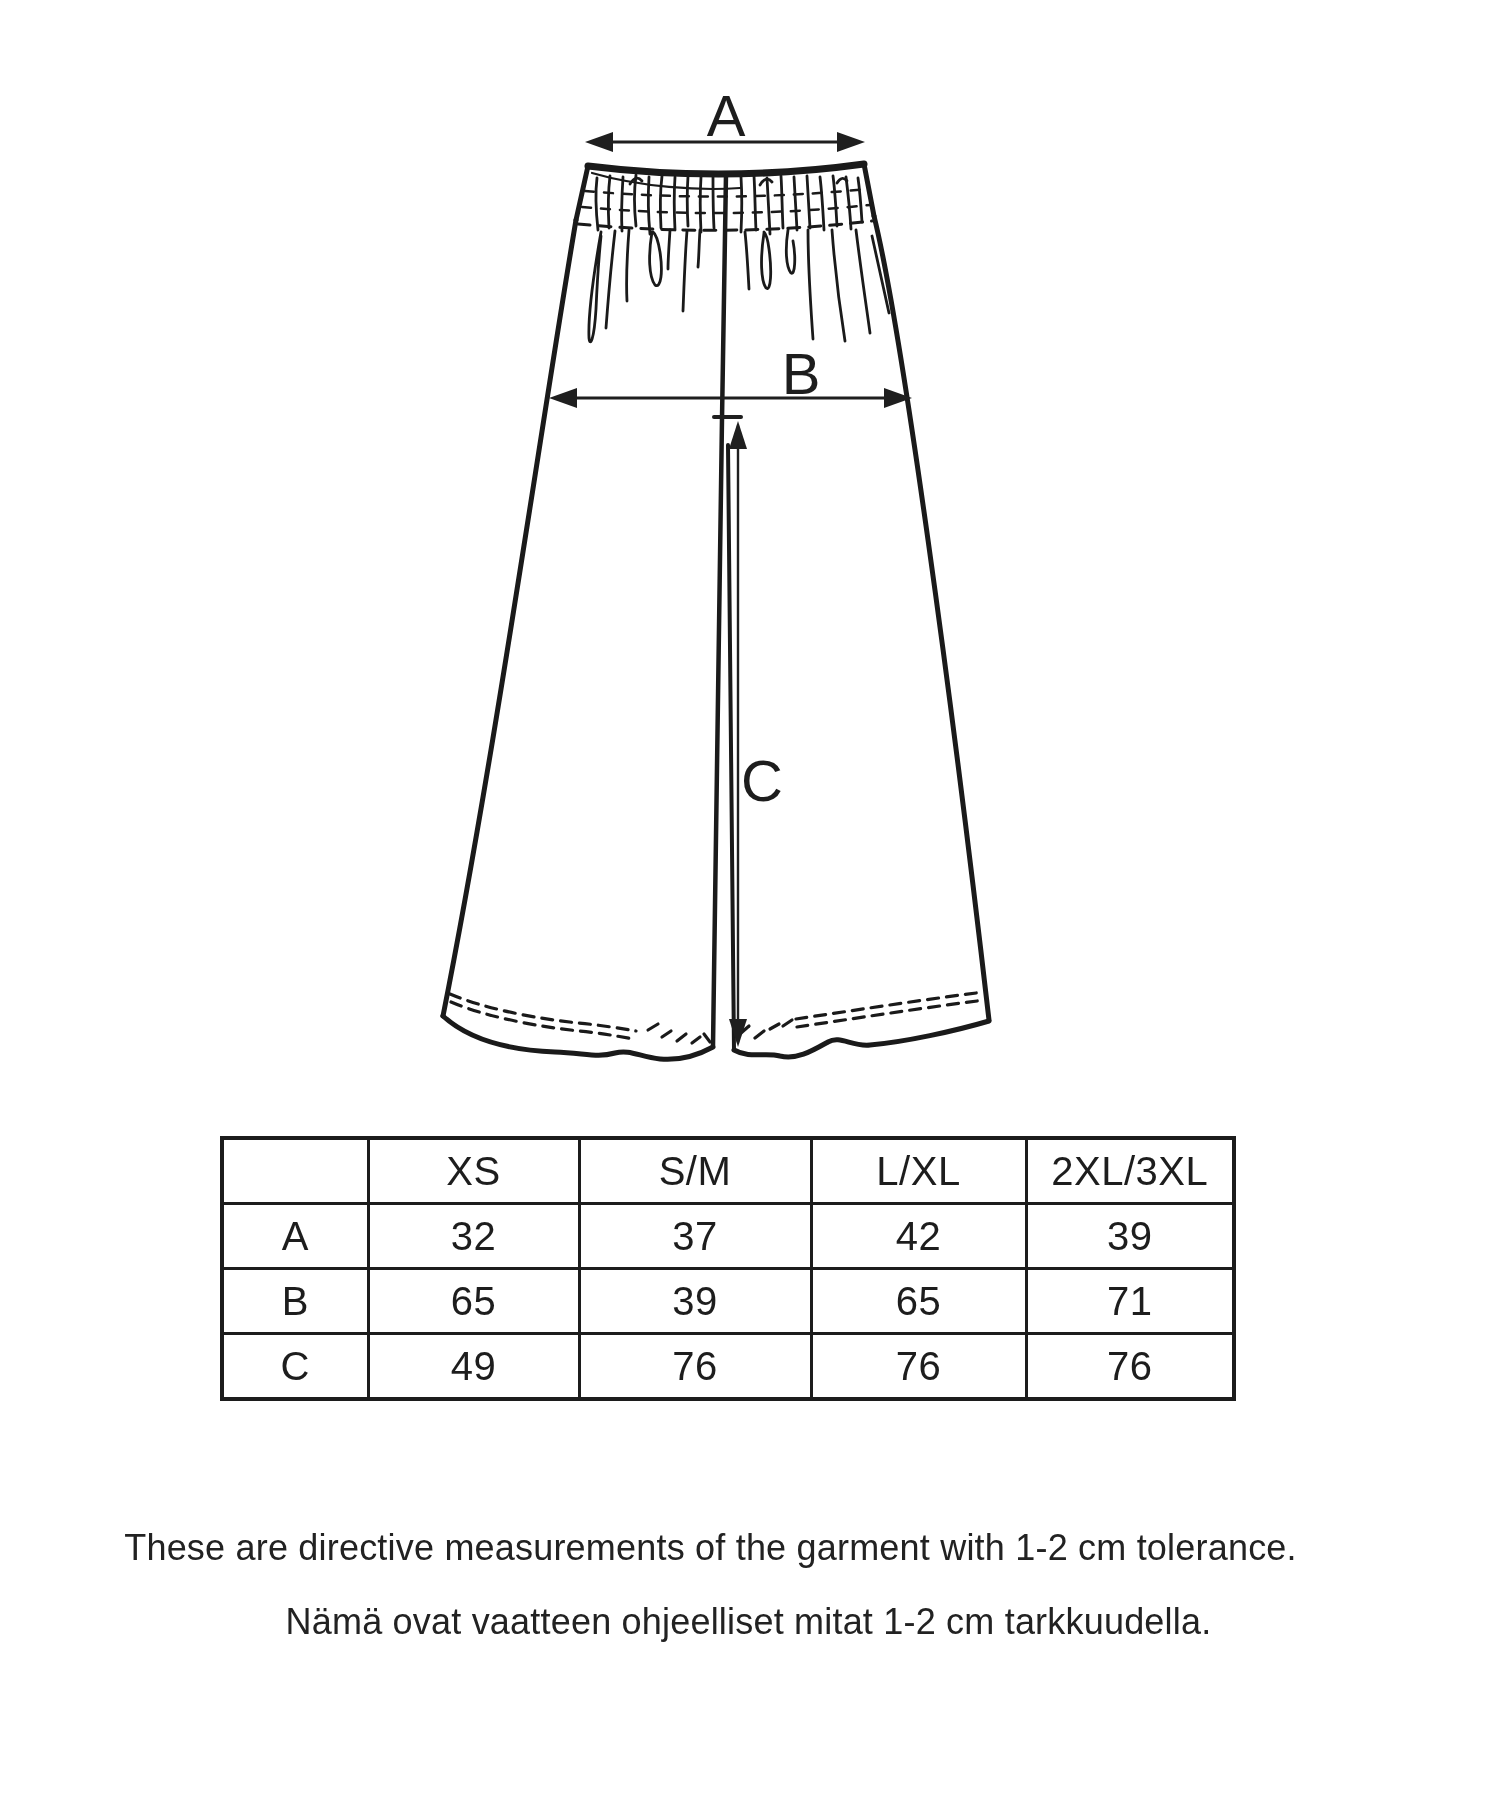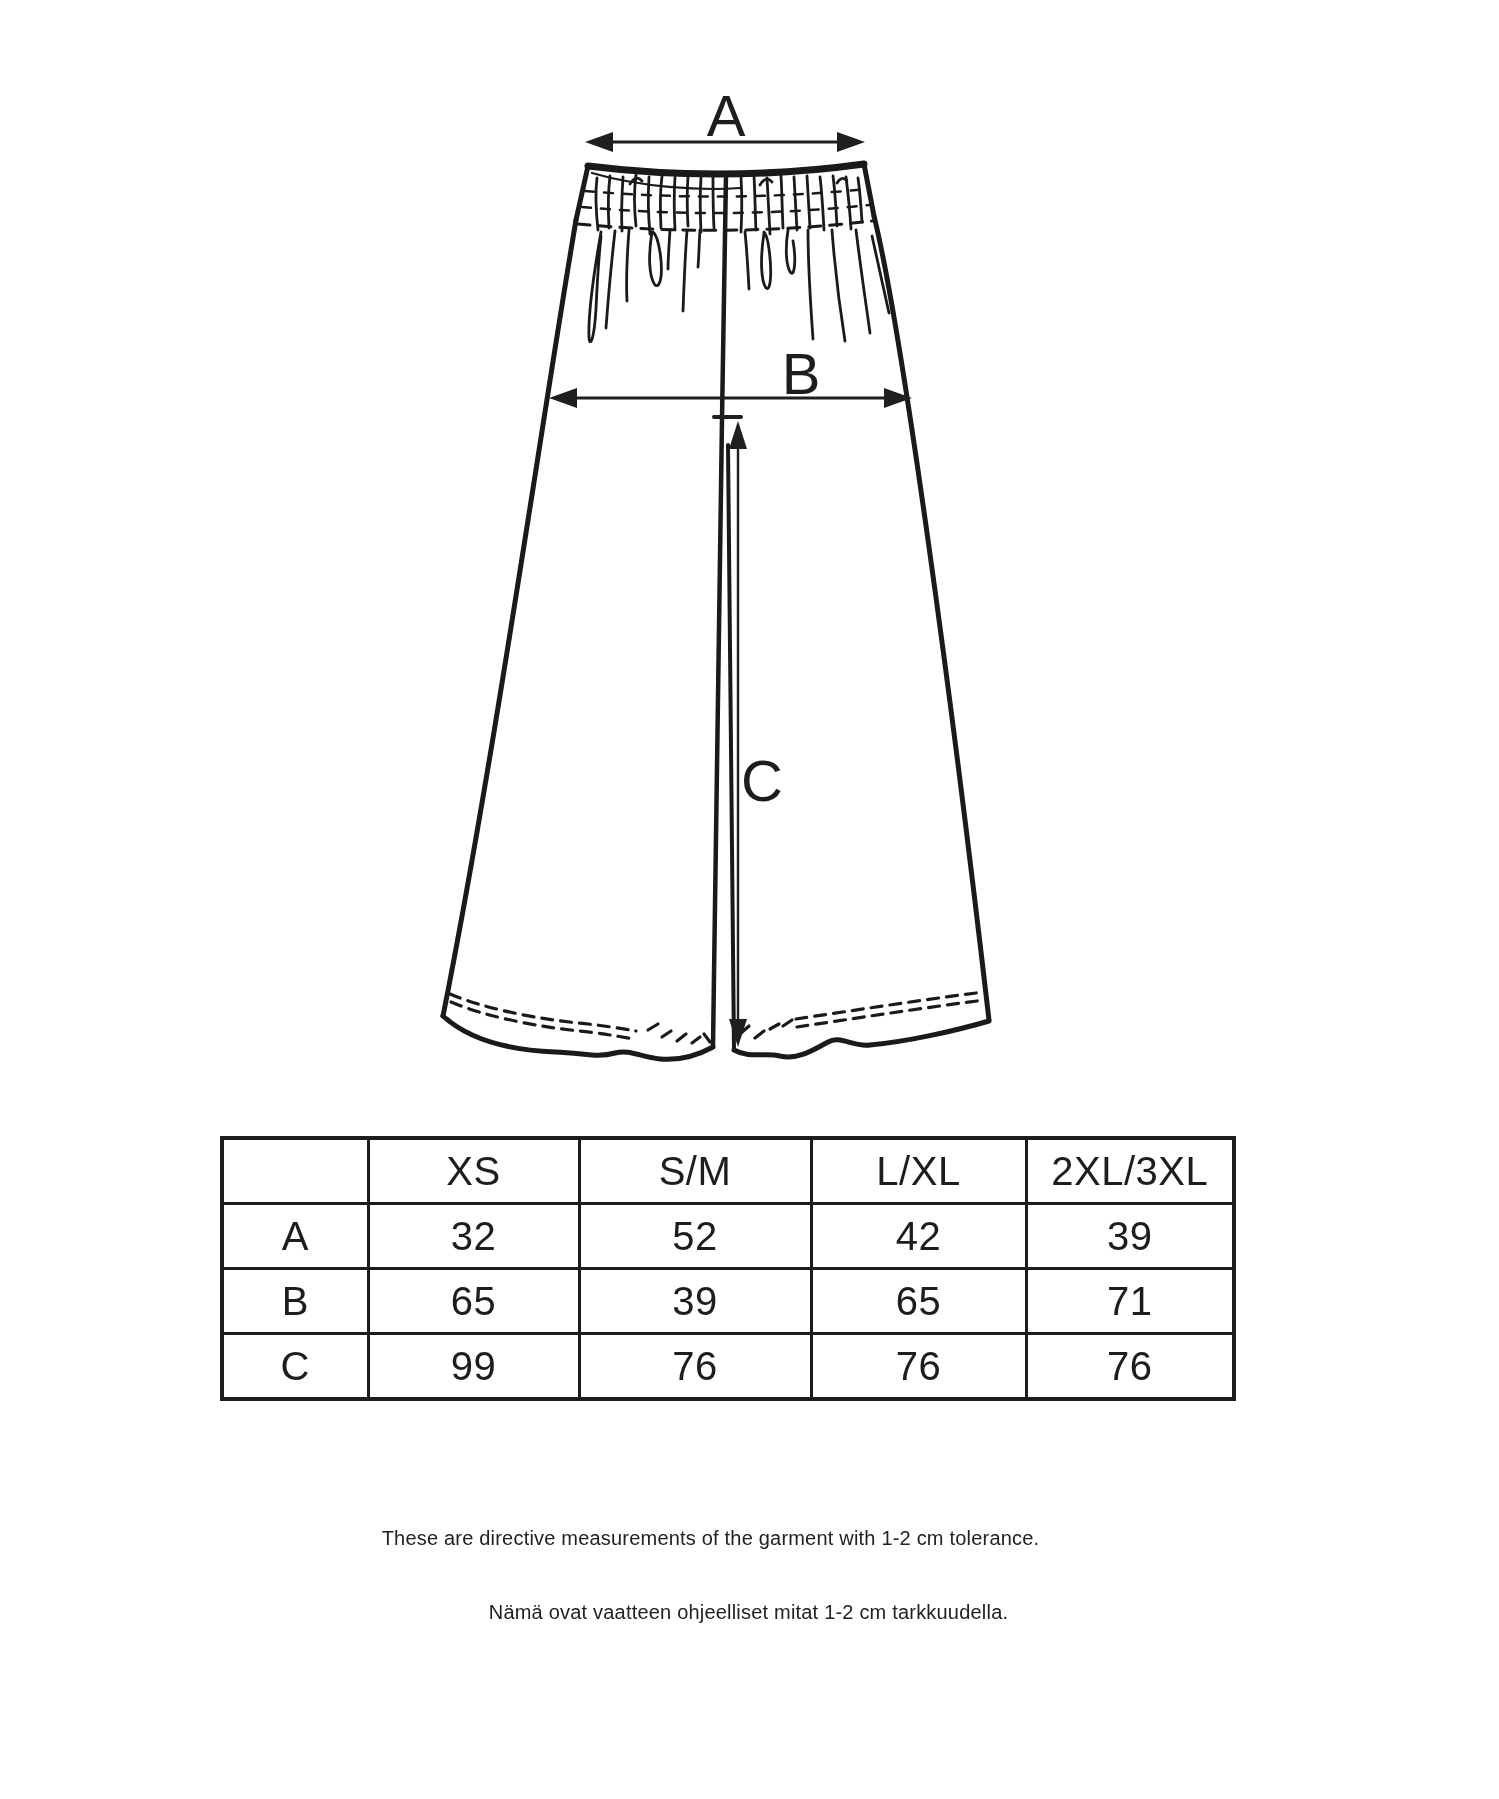--- a/index.html
+++ b/index.html
@@ -30,21 +30,21 @@
     border:3px solid #1c1c1c;
     height:62px;
     text-align:center;
     vertical-align:middle;
     padding:0;
     letter-spacing:0.5px;
   }
   .note{
     position:absolute;
     text-align:center;
-    font-size:20px;
+    font-size:36px;
     letter-spacing:0.2px;
     color:#222222;
   }
   .note-en{top:1527px;left:0;right:78px;}
   .note-fi{top:1573px;left:0;right:2px;margin-top:28px;}
 </style>
 </head>
 <body>
 
 <div class="page">
@@ -164,34 +164,34 @@
       <tr>
         <td></td>
         <td>XS</td>
         <td>S/M</td>
         <td>L/XL</td>
         <td>2XL/3XL</td>
       </tr>
       <tr>
         <td>A</td>
         <td>32</td>
-        <td>52</td>
+        <td>37</td>
         <td>42</td>
         <td>39</td>
       </tr>
       <tr>
         <td>B</td>
         <td>65</td>
         <td>39</td>
         <td>65</td>
         <td>71</td>
       </tr>
       <tr>
         <td>C</td>
-        <td>99</td>
+        <td>49</td>
         <td>76</td>
         <td>76</td>
         <td>76</td>
       </tr>
     </tbody>
   </table>
 
   <div class="note note-en">These are directive measurements of the garment with 1-2 cm tolerance.</div>
   <div class="note note-fi">Nämä ovat vaatteen ohjeelliset mitat 1-2 cm tarkkuudella.</div>
 

